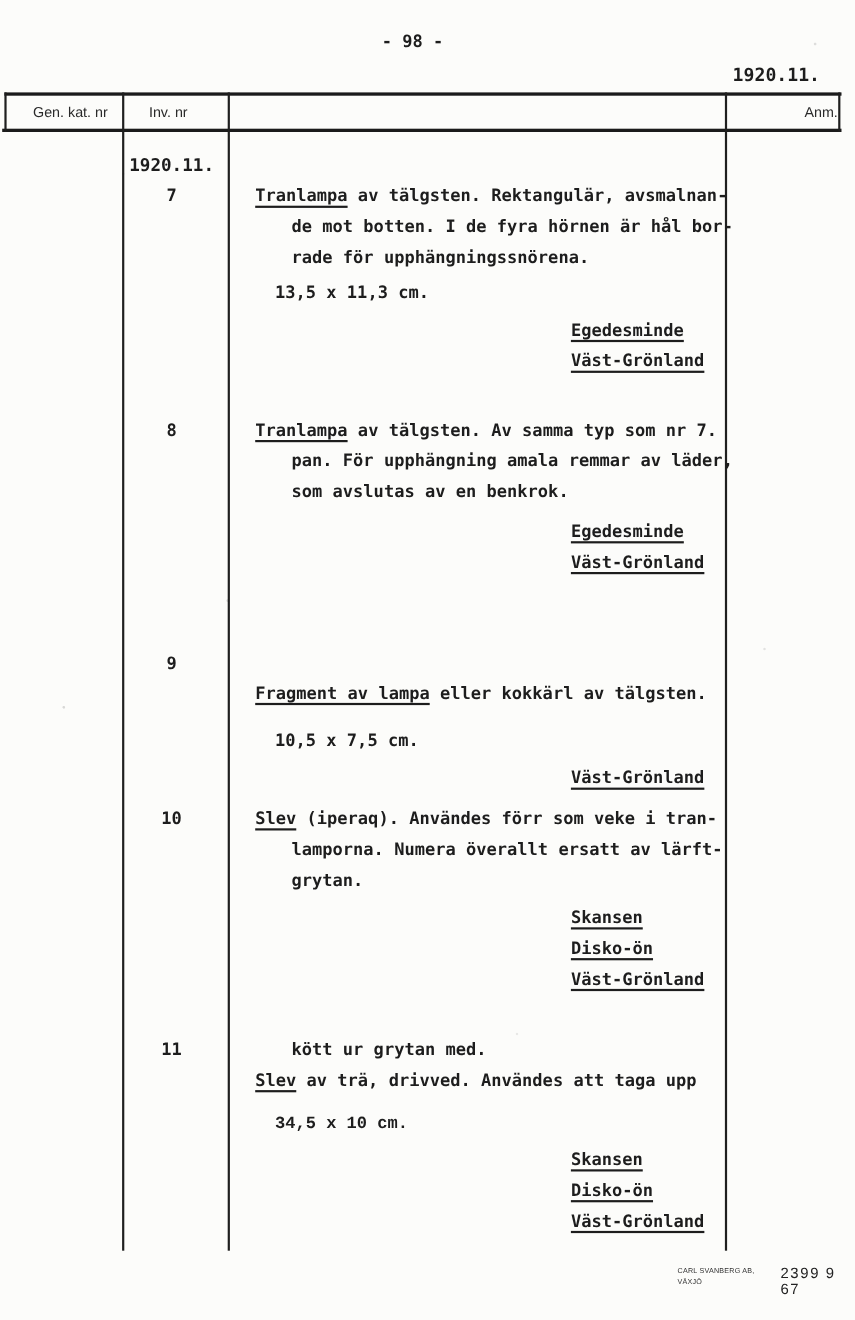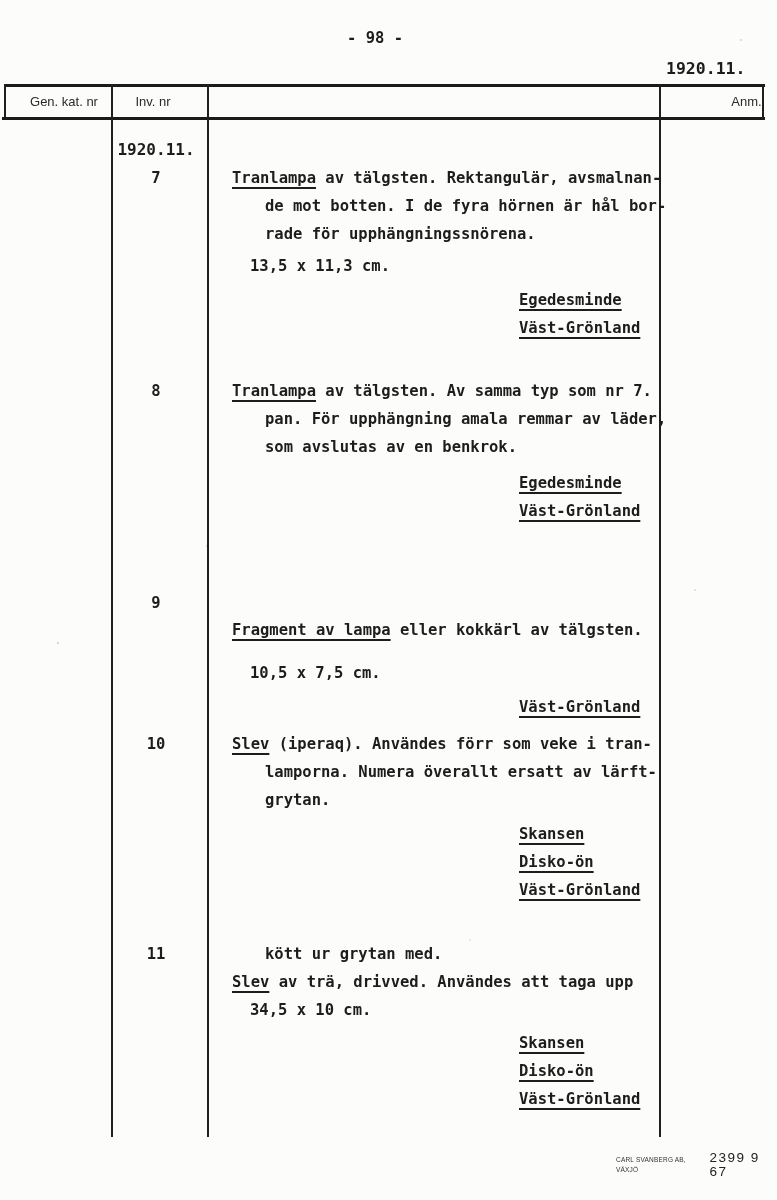--- a/index.html
+++ b/index.html
@@ -22,21 +22,21 @@
   .locs{padding-left:287px;}
   .u{text-decoration:underline;text-decoration-thickness:2px;text-underline-offset:4px;}
   .hline{position:absolute;height:3px;background:#1b1b1b;}
   .vline{position:absolute;width:2px;background:#1f1f1f;}
   .hdr-label{position:absolute;font:13px/16px "Liberation Sans", sans-serif;color:#2a2a2a;text-align:center;}
   .inv-col{position:absolute;left:106px;width:100px;text-align:center;}
   .entry-body{position:absolute;left:232px;width:436px;}
   #page-num{position:absolute;left:347px;top:24px;}
   #year-hdr{position:absolute;left:666px;top:55px;font-size:16.5px;}
   #group-label{top:136px;font-size:16px;}
-  #footer{position:absolute;left:616px;top:1151px;display:flex;align-items:center;gap:7px;}
+  #footer{position:absolute;left:616px;top:1151px;display:flex;align-items:flex-start;gap:7px;}
   #footer .printer{font:6.5px/10px "Liberation Sans", sans-serif;letter-spacing:.2px;color:#333;}
   #footer .code{font:500 13.5px/14px "Liberation Sans", sans-serif;letter-spacing:1.5px;color:#222;}
 </style>
 </head>
 <body>
 
 <div id="page-num" class="mono">- 98 -</div>
 <div id="year-hdr" class="mono">1920.11.</div>
 
 <div class="hline" style="left:4px;top:84px;width:761px;"></div>
@@ -91,21 +91,21 @@
       <div class="locs" style="margin-top: 6px;">
         <div class="tline"><span class="u">Skansen</span></div>
         <div class="tline"><span class="u">Disko-ön</span></div>
         <div class="tline"><span class="u">Väst-Grönland</span></div>
       </div>
     </div>
     <div class="inv-col mono" style="top: 940px;">11</div>
     <div class="entry-body" style="top: 940px;">
       <div class="tline cont">kött ur grytan med.</div>
       <div class="tline"><span class="u">Slev</span><span> av trä, drivved. Användes att taga upp</span></div>
-      <div class="tline dim" style="margin-top: 0px;">34,5 x 10 cm.</div>
+      <div class="tline dim" style="margin-top: 11px; font-family: Liberation Mono, monospace;">34,5 x 10 cm.</div>
       <div class="locs" style="margin-top: 5px;">
         <div class="tline"><span class="u">Skansen</span></div>
         <div class="tline"><span class="u">Disko-ön</span></div>
         <div class="tline"><span class="u">Väst-Grönland</span></div>
       </div>
     </div>
   </div>
 
 <div id="footer">
   <span class="printer">CARL SVANBERG AB, VÄXJÖ</span>

